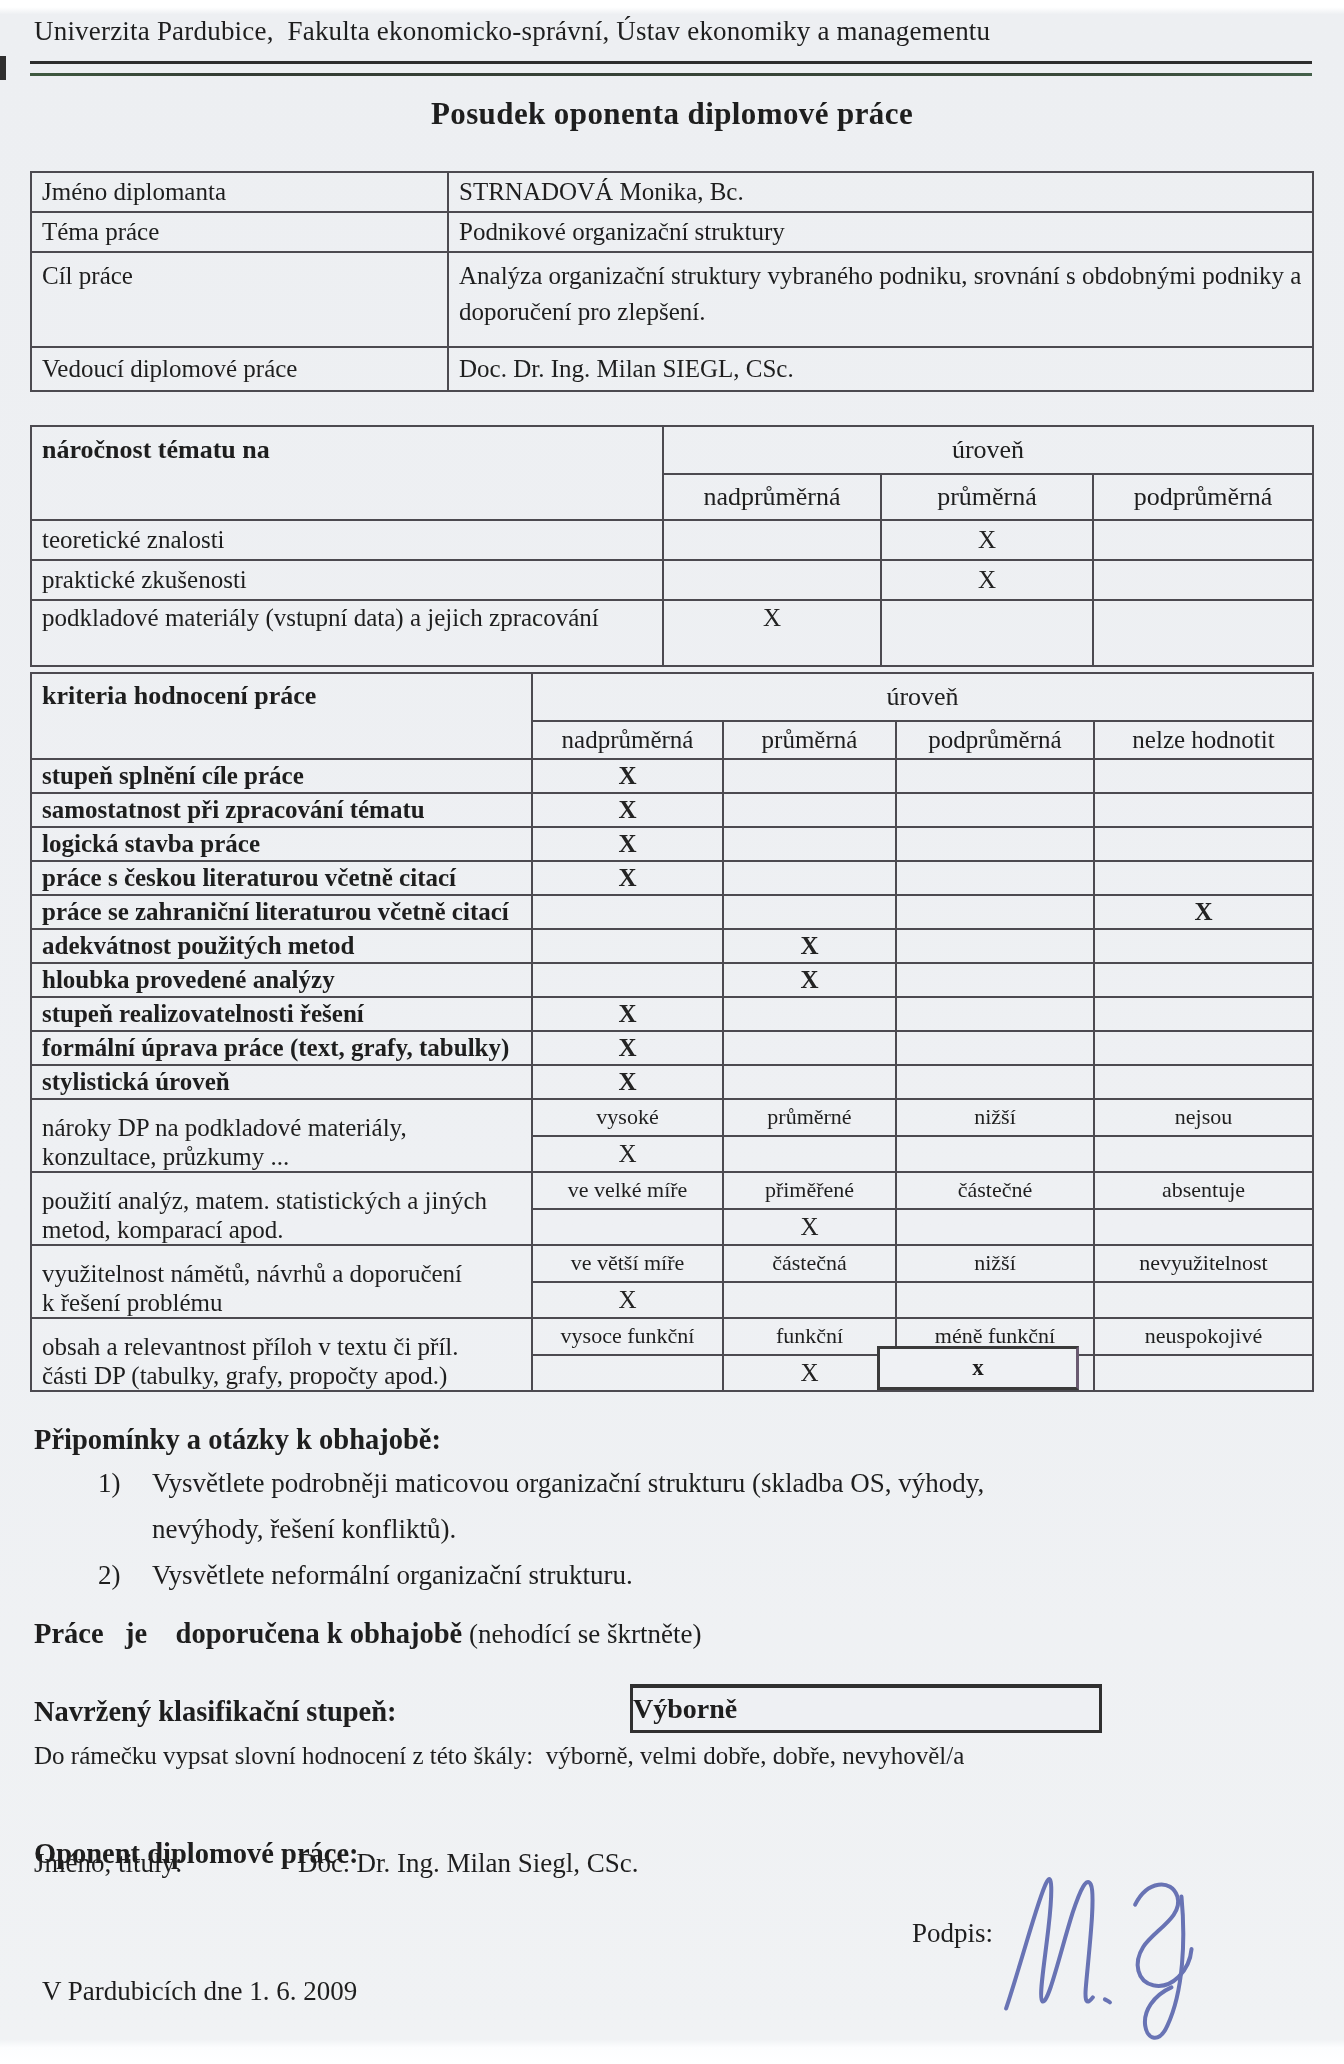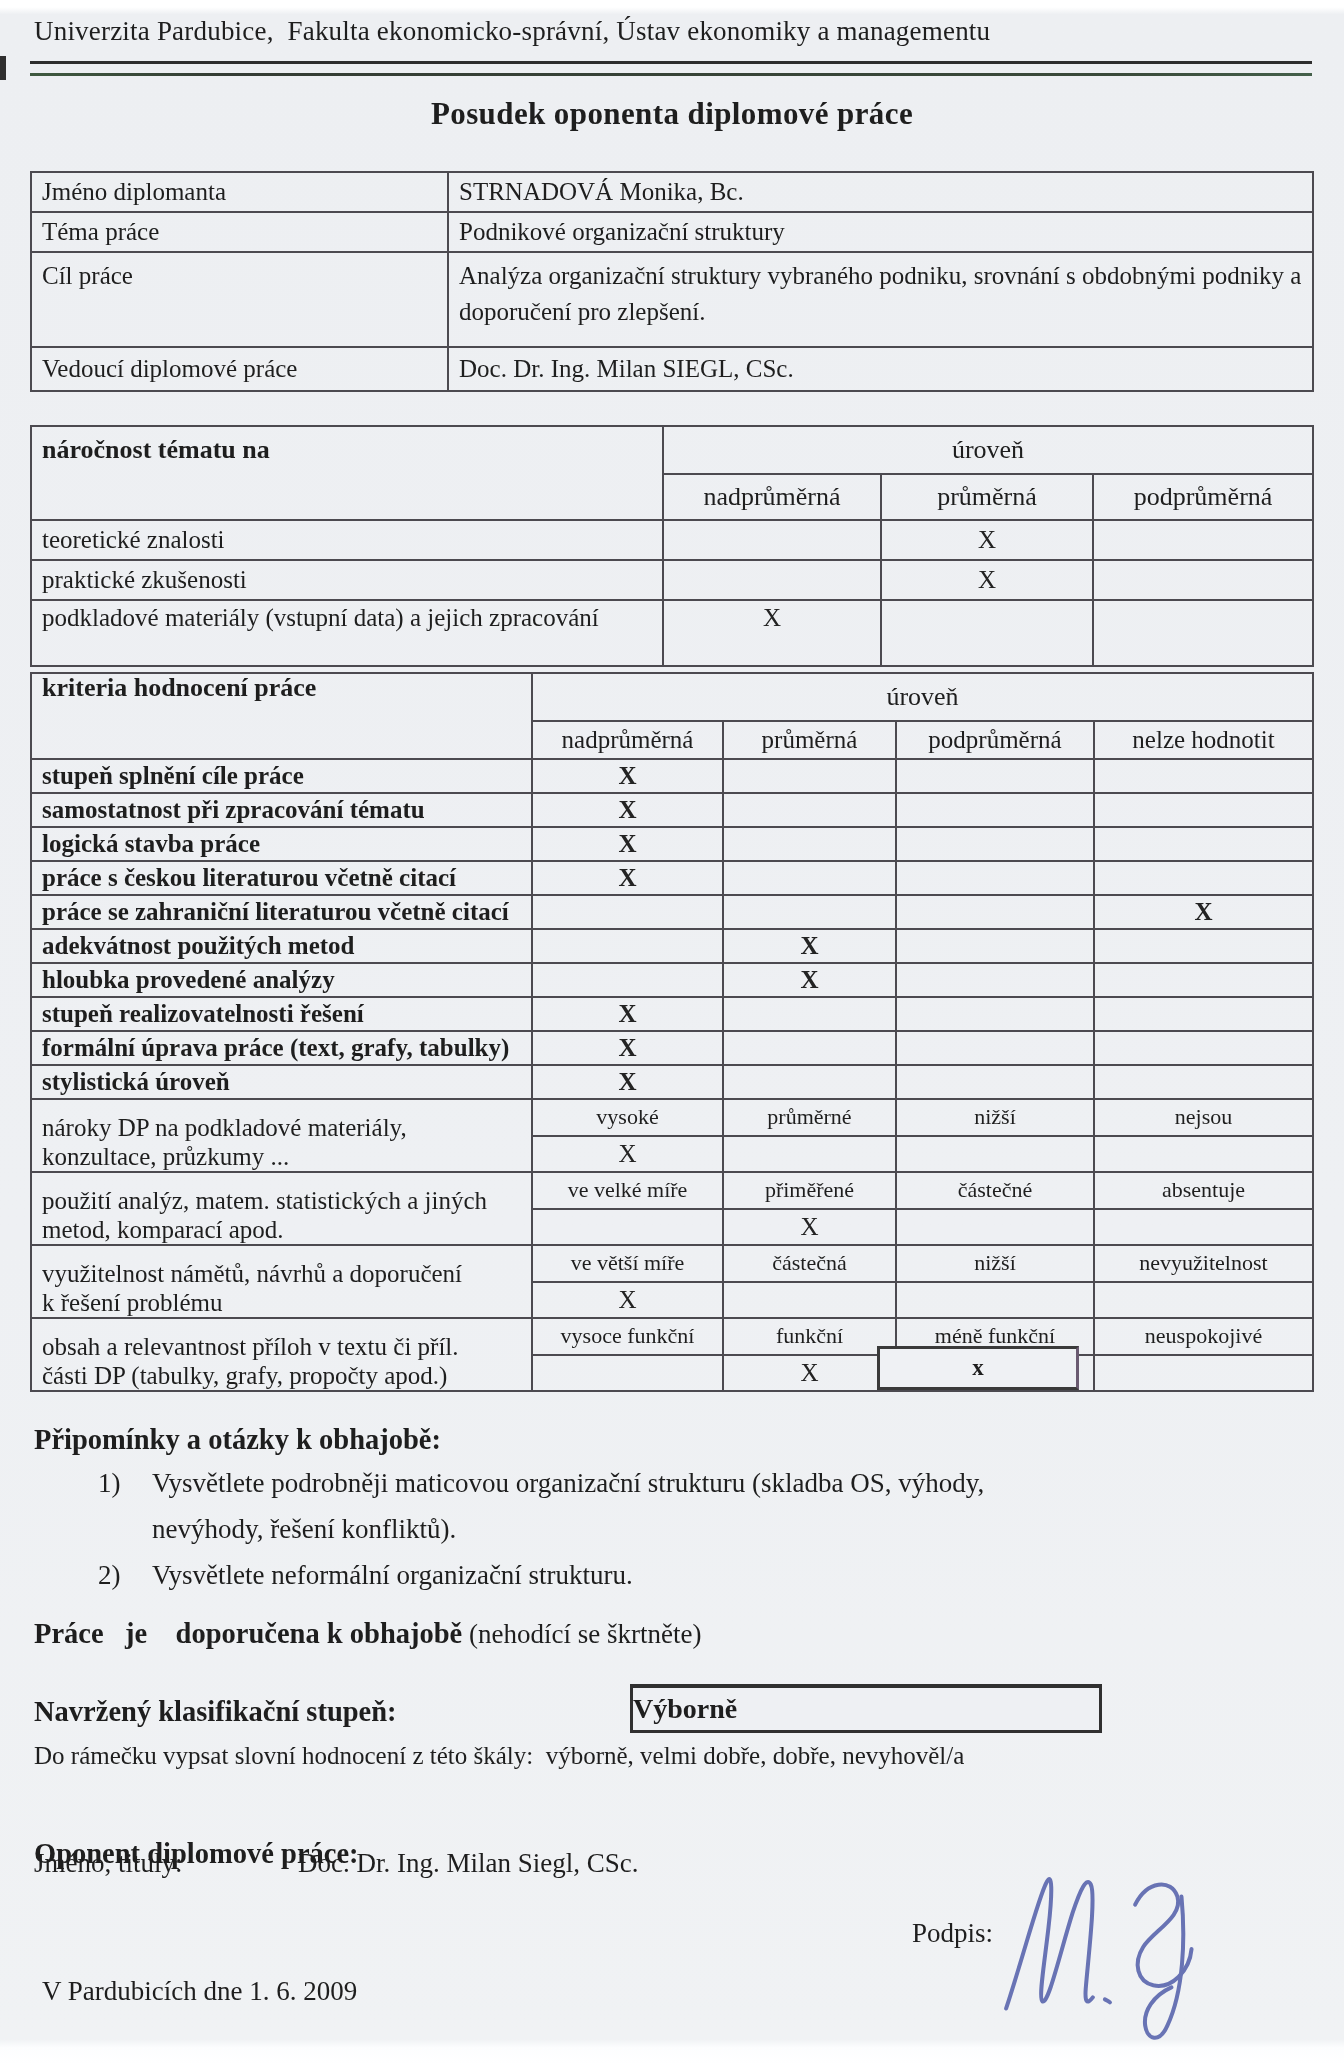--- a/index.html
+++ b/index.html
@@ -36,21 +36,21 @@
   .t2 .h2 td{height:44px;font-size:26px;}
   .t2 .cap{vertical-align:top;padding-top:8px;}
   .t2 .rA td{height:38px;border-radius:7px;}
   .t2 .rB td{height:38px;border-radius:17px;}
   .t2 .rC td{height:62px;vertical-align:top;padding-top:2px;line-height:30px;}
 
   .t3{top:672px;}
   .t3 td{font-size:24px;line-height:28px;padding:0 8px;}
   .t3 .h1 td{height:46px;font-size:26px;}
   .t3 .h2 td{height:36px;font-size:25px;}
-  .t3 .cap{vertical-align:top;font-size:26px;margin-top:20px;}
+  .t3 .cap{vertical-align:top;padding-top:8px;font-size:26px;margin-top:20px;}
   .t3 .r td{height:32px;font-weight:bold;}
   .t3 .g td{height:30px;}
   .t3 .gx td{height:30px;}
   .t3 .glab{vertical-align:top;padding-top:13px;line-height:29px;}
   .t3 .s{font-size:22px;}
 
   .mark{font-size:26px;text-align:center;color:#232323;}
 
   .marknote{left:34px;top:1352px;font-size:26px;}
   .markbox{left:877px;top:1346px;width:196px;height:38px;border:3px solid #3a3a3a;border-right-color:#6a5a70;

